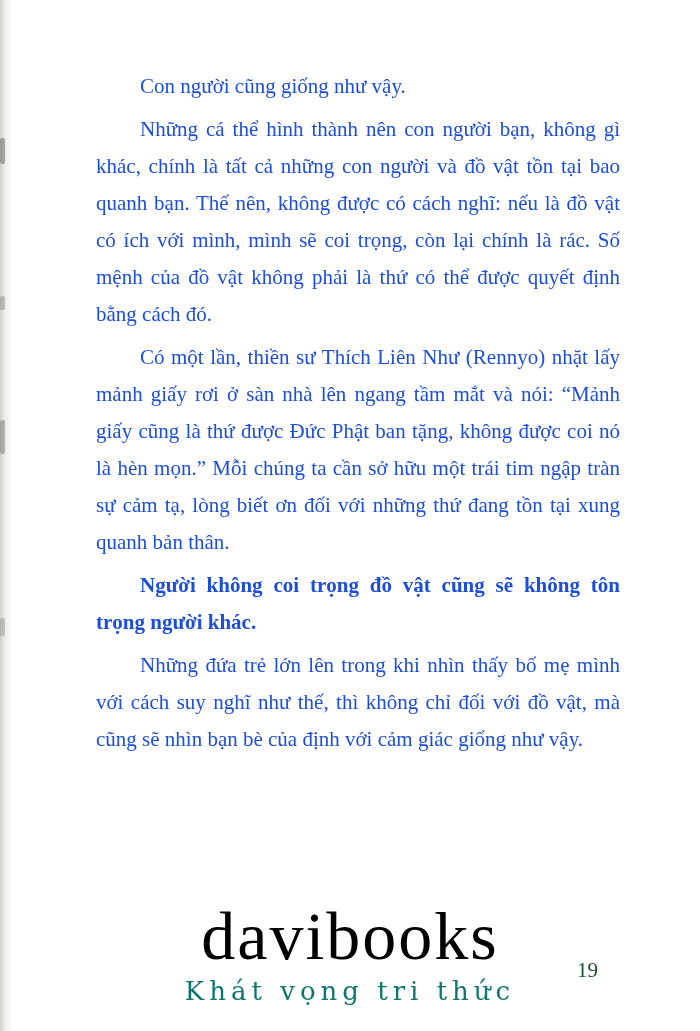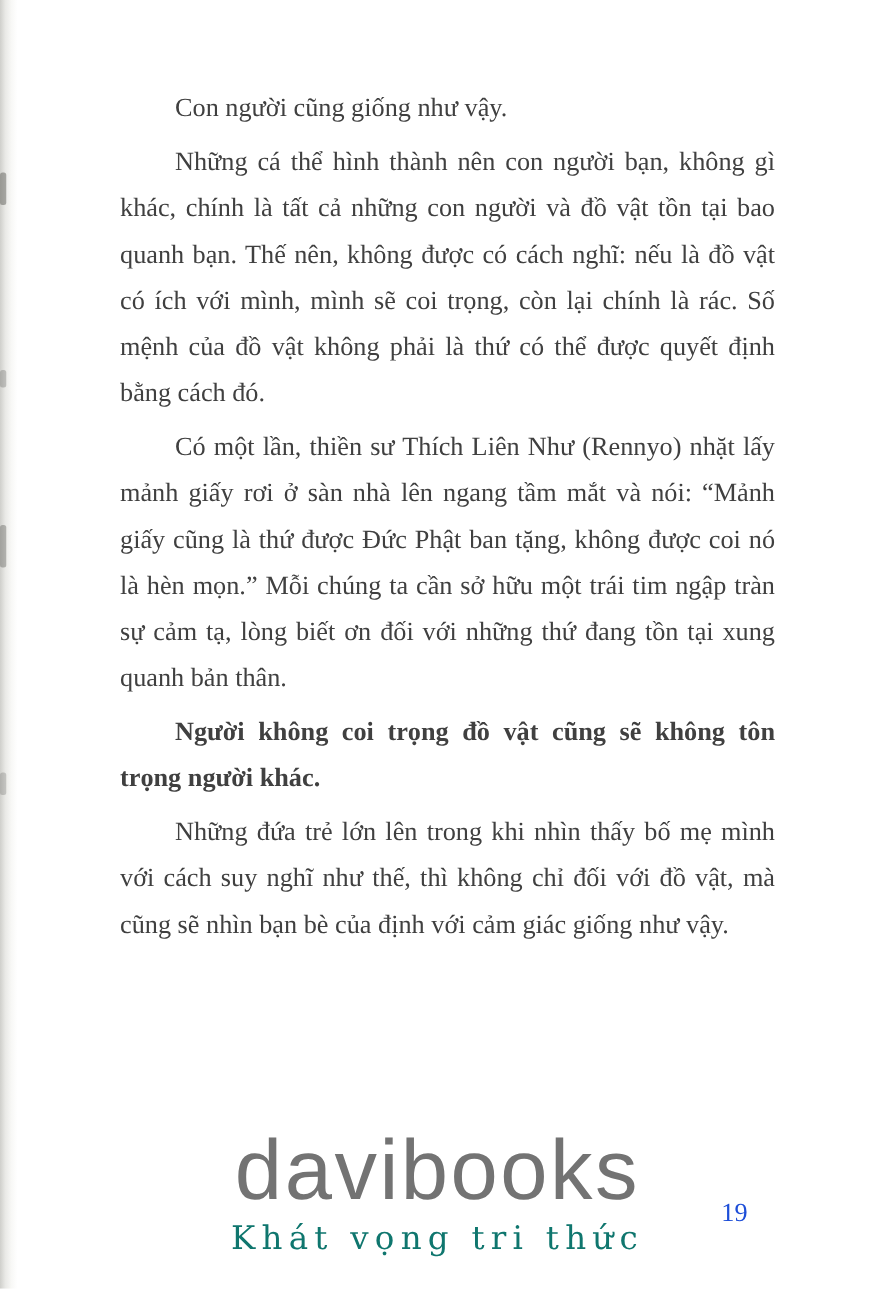--- a/index.html
+++ b/index.html
@@ -40,21 +40,21 @@
   .smudge.s2 { top: 296px; height: 14px; opacity: 0.35; }
   .smudge.s3 { top: 420px; height: 34px; opacity: 0.45; }
   .smudge.s4 { top: 618px; height: 18px; opacity: 0.3; }
 
   .text-block {
     position: absolute;
     left: 96px;
     right: 80px;
     top: 68px;
     z-index: 2;
-    color: #404040;
+    color: #1d4ed8;
     font-size: 21px;
     line-height: 37px;
     text-align: justify;
   }
   .text-block p {
     margin: 0 0 6px 0;
     text-indent: 44px;
   }
   .text-block p.bold {
     font-weight: 700;
@@ -64,42 +64,42 @@
     position: absolute;
     left: 0;
     right: 0;
     top: 900px;
     text-align: center;
     z-index: 1;
     color: #c7c7c5;
     user-select: none;
   }
   .watermark .wm-brand {
-    font-family: Liberation Sans, sans-serif;
+    font-family: Liberation Serif, serif;
     font-size: 68px;
     line-height: 72px;
     letter-spacing: 2px;
-    color: #737373;
+    color: #000000;
   }
   .watermark .wm-slogan {
     font-family: "DejaVu Serif", serif;
     font-size: 26px;
     line-height: 34px;
     letter-spacing: 5px;
     color: #0f766e;
     margin-top: 2px;
   }
 
   .page-number {
     position: absolute;
     right: 102px;
     top: 958px;
     z-index: 2;
     font-size: 21px;
-    color: #1d4ed8;
+    color: #14532d;
   }
 </style>
 </head>
 <body>
 
 <div class="page">
 
   <div class="scan-edge">
     <div class="smudge s1"></div>
     <div class="smudge s2"></div>

